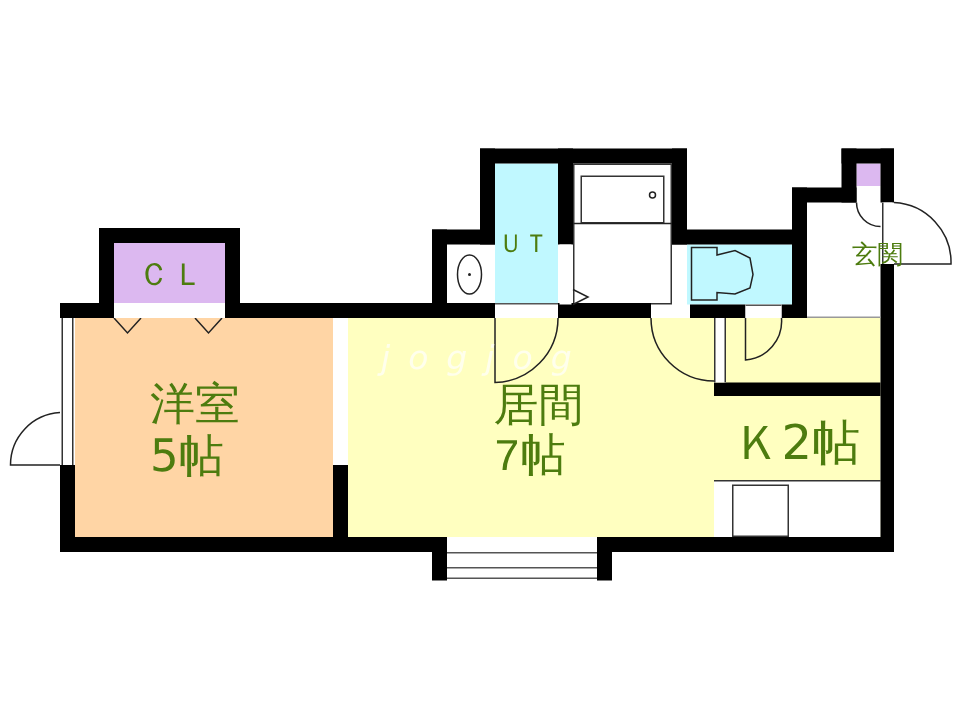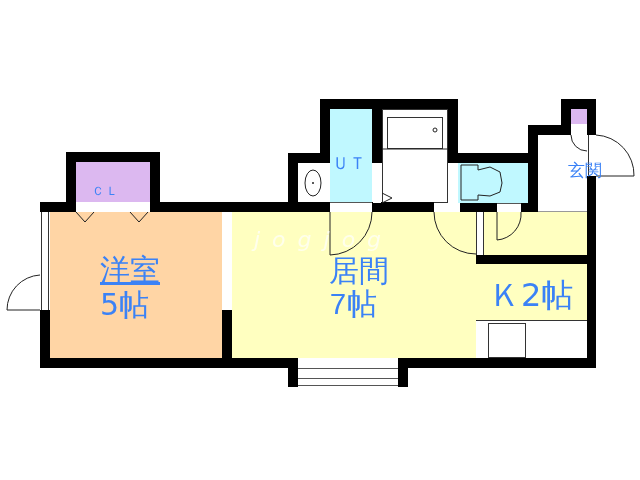--- a/index.html
+++ b/index.html
@@ -1,19 +1,19 @@
 <!DOCTYPE html>
 <html><head>
 <meta charset="utf-8">
 <style>
   html,body{margin:0;padding:0;background:#fff;}
   body{width:640px;height:480px;position:relative;overflow:hidden;font-family:"DejaVu Sans",sans-serif;}
   .abs{position:absolute;}
   .wall{position:absolute;background:#000;}
-  .lbl{position:absolute;color:#3b82f6;font-family:"DejaVu Sans",sans-serif;line-height:1;}
+  .lbl{position:absolute;color:#4d7c0f;font-family:"DejaVu Sans",sans-serif;line-height:1;}
   svg{position:absolute;left:0;top:0;}
 </style>
 </head>
 <body>
 
 <div class="abs" style="left:76px;top:162px;width:74px;height:40px;background:#DCB8F0;"></div>
 <div class="abs" style="left:50px;top:212px;width:172px;height:146px;background:#FFD5A5;"></div>
 <div class="abs" style="left:232px;top:212px;width:355px;height:146px;background:#FFFFC0;"></div>
 <div class="abs" style="left:330px;top:109px;width:42px;height:94px;background:#C0F8FF;"></div>
 <div class="abs" style="left:298px;top:163px;width:32px;height:40px;background:#fff;"></div>
@@ -92,21 +92,21 @@
     <path d="M130,212 L139,222 L148,212"></path>
 
     <line x1="382" y1="149" x2="448" y2="149"></line>
   </g>
   <circle cx="313" cy="183" r="1" fill="#222"></circle>
 </svg>
 <div class="abs" style="left:76px;top:202px;width:74px;height:10px;background:#fff;"></div>
 <div class="abs" style="left:330px;top:202px;width:42px;height:10px;background:#fff;border-top:1px solid #555;box-sizing:border-box;"></div>
 <div class="abs" style="left:497px;top:203px;width:24px;height:9px;background:#fff;border-top:1px solid #555;box-sizing:border-box;"></div>
 
-<div class="lbl" style="left:92px;top:173px;font-size:12px;letter-spacing:2px;margin-top:12px;">ＣＬ</div>
-<div class="lbl" style="left:100px;top:255px;font-size:30px;text-decoration:underline;">洋室</div>
+<div class="lbl" style="left:92px;top:173px;font-size:21px;letter-spacing:2px;">ＣＬ</div>
+<div class="lbl" style="left:100px;top:255px;font-size:30px;">洋室</div>
 <div class="lbl" style="left:100px;top:290px;font-size:30px;">5帖</div>
 <div class="lbl" style="left:329px;top:256px;font-size:30px;">居間</div>
 <div class="lbl" style="left:329px;top:291px;font-size:30px;font-family:Liberation Mono, monospace;">7帖</div>
 <div class="lbl" style="left:332px;top:155px;font-size:17px;">ＵＴ</div>
 <div class="lbl" style="left:489px;top:279px;font-size:32px;">Ｋ2帖</div>
 <div class="lbl" style="left:540px;top:162px;font-size:17px;margin-left:28px;">玄関</div>
 <div class="lbl" style="left:254px;top:229px;font-size:22px;letter-spacing:12px;color:rgba(255,255,255,0.7);font-style:italic;">jogjog</div>
 
 </body></html>

